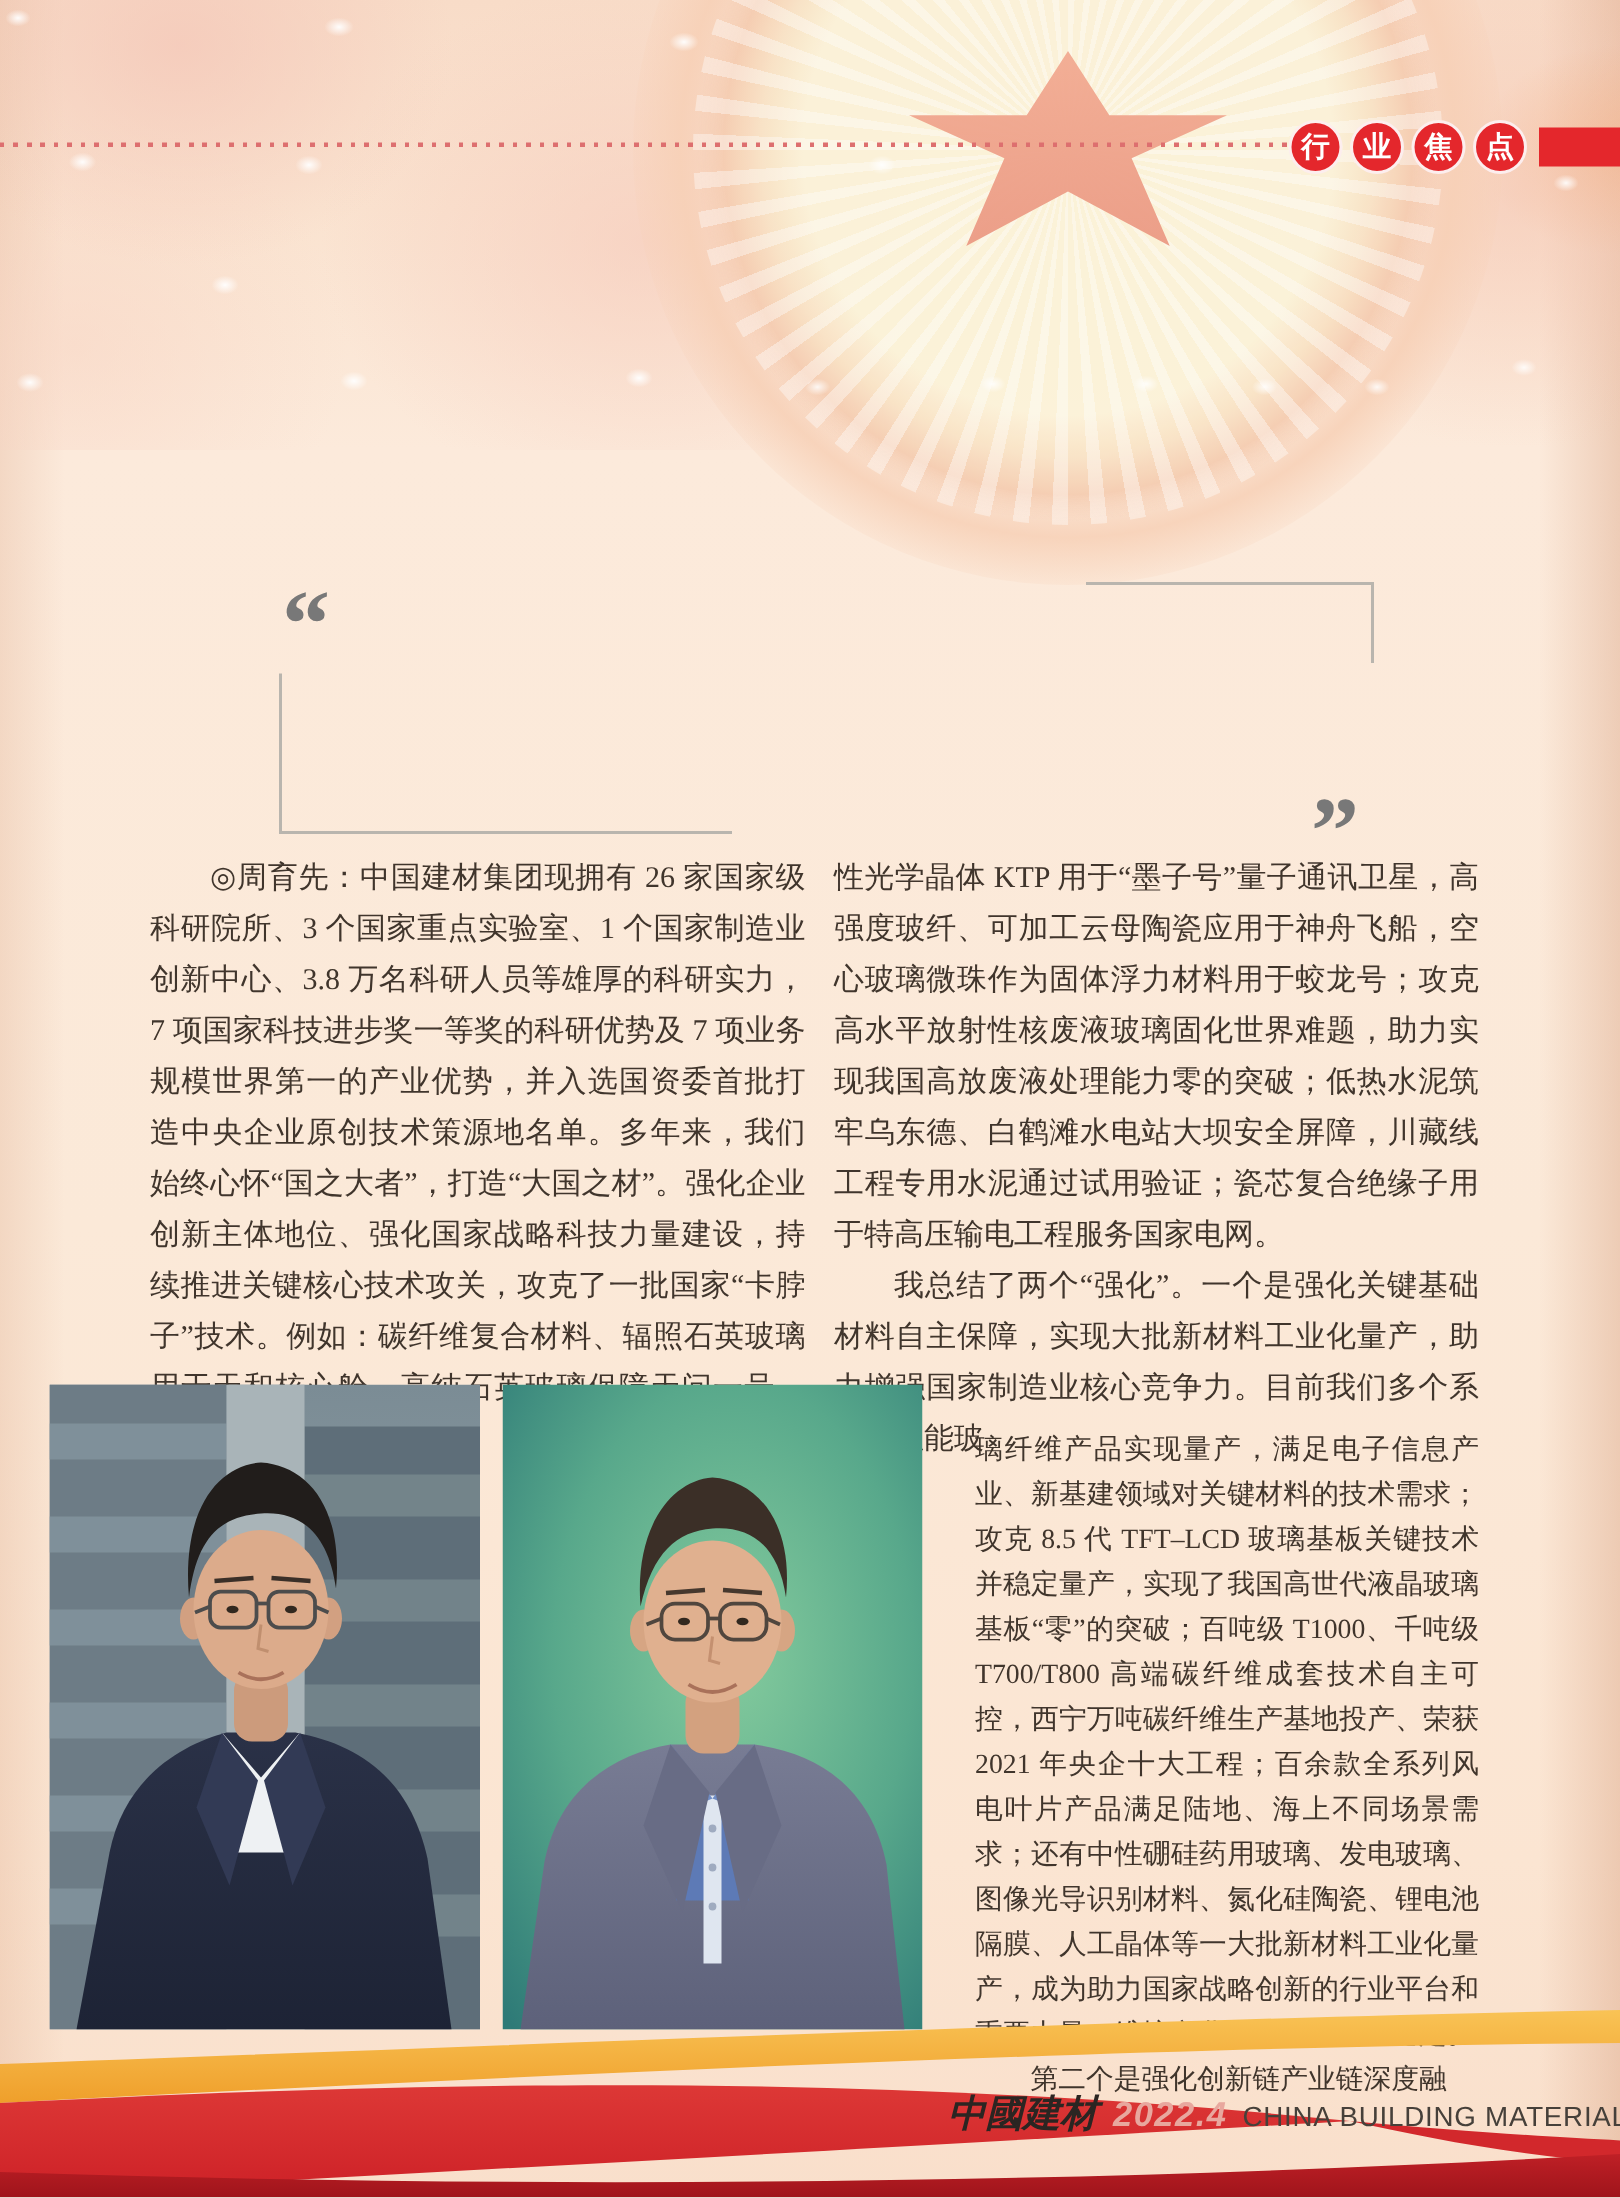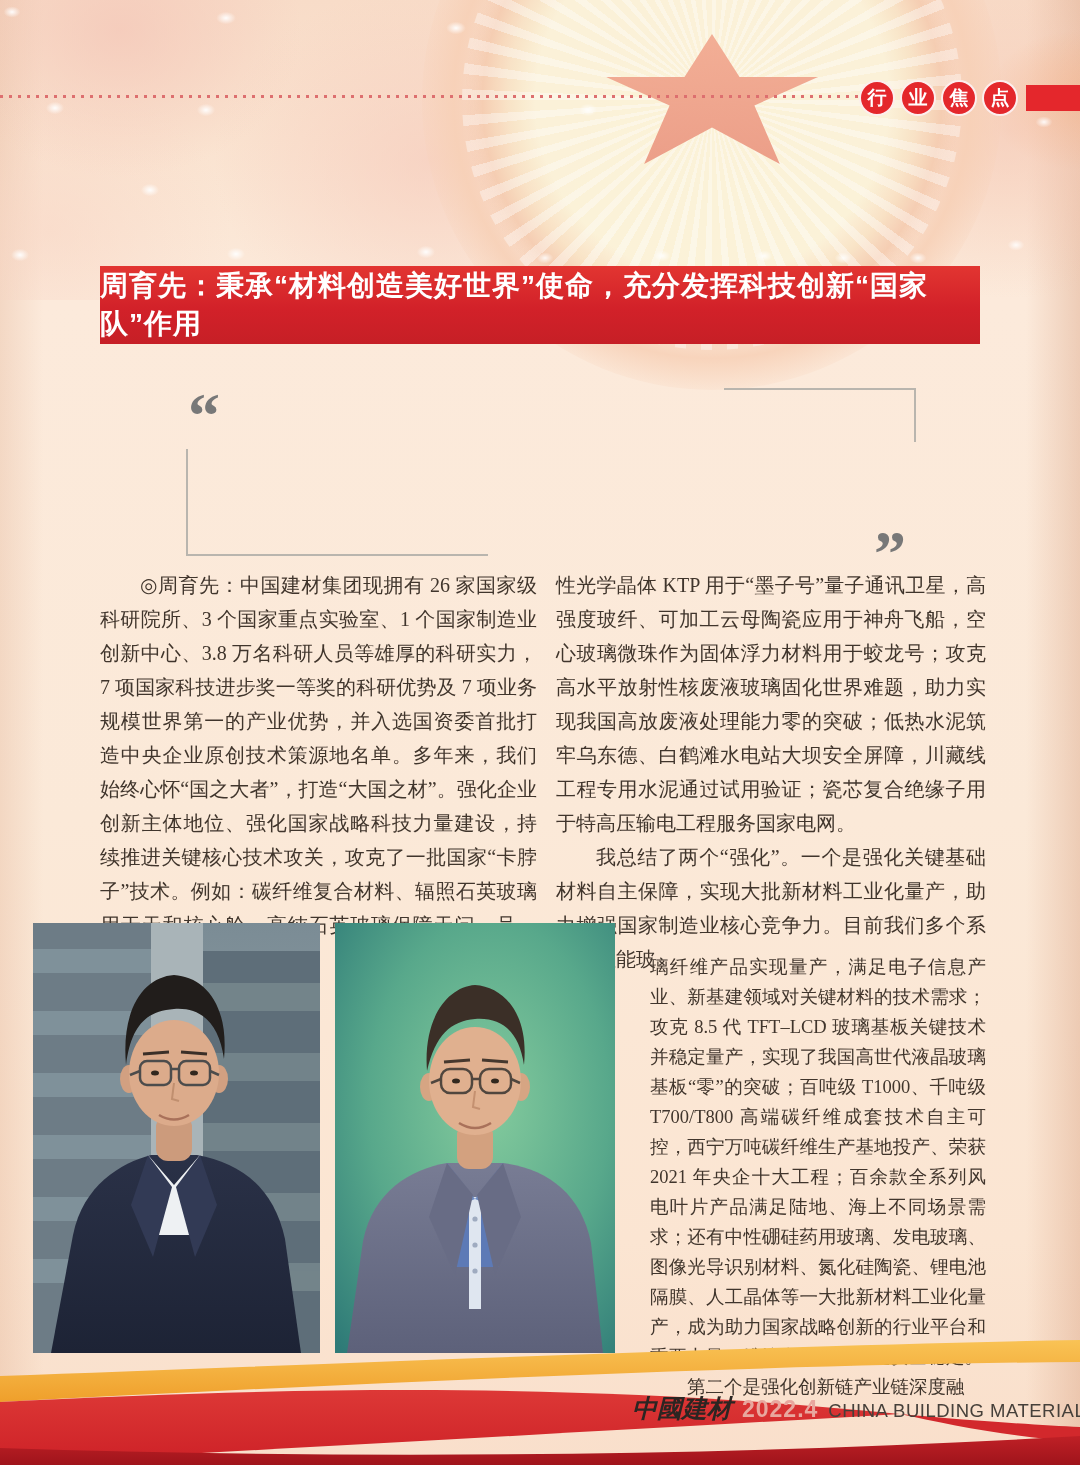--- a/index.html
+++ b/index.html
@@ -80,21 +80,21 @@
   .col-right-narrow p.indent{text-indent:2em;}
   
   .photo{position:absolute;top:923px;height:430px;}
   .photo.left{left:33px;width:287px;}
   .photo.right{left:335px;width:280px;}
   .photo svg{display:block;width:100%;height:100%;}
   
   .footer-bands{position:absolute;left:0;top:1330px;width:1080px;height:135px;}
   .footer-row{position:absolute;left:632px;top:1392px;width:392px;display:flex;align-items:baseline;gap:10px;white-space:nowrap;}
   .f-logo{font-family:Liberation Sans, sans-serif;font-weight:bold;font-style:italic;font-size:25px;color:#2b2522;}
-  .f-issue{font-weight:bold;font-size:23px;color:#e8a79e;letter-spacing:1px;}
+  .f-issue{font-weight:bold;font-style:italic;font-size:23px;color:#e8a79e;letter-spacing:1px;}
   .f-mag{font-size:18.5px;color:#46403a;letter-spacing:.5px;}
 </style>
 </head>
 <body>
 
 <div class="page">
 
   <div class="edge-shade"></div>
 
   <div class="header-deco">
@@ -116,23 +116,20 @@
       </span>
     <span class="badge-circle">
         <span>焦</span>
       </span>
     <span class="badge-circle">
         <span>点</span>
       </span>
     <span class="badge-bar"></span>
   </div>
 
-  <div class="title-banner">
-    <span>周育先：秉承“材料创造美好世界”使命，充分发挥科技创新“国家队”作用</span>
-  </div>
 
   <div class="quote-block">
     <div class="corner-tr"></div>
     <div class="corner-bl"></div>
     <div class="qmark open">“</div>
     <div class="qmark close">”</div>
   </div>
 
   <div class="col-left body-text">
     <p>◎周育先：中国建材集团现拥有 26 家国家级科研院所、3 个国家重点实验室、1 个国家制造业创新中心、3.8 万名科研人员等雄厚的科研实力，7 项国家科技进步奖一等奖的科研优势及 7 项业务规模世界第一的产业优势，并入选国资委首批打造中央企业原创技术策源地名单。多年来，我们始终心怀“国之大者”，打造“大国之材”。强化企业创新主体地位、强化国家战略科技力量建设，持续推进关键核心技术攻关，攻克了一批国家“卡脖子”技术。例如：碳纤维复合材料、辐照石英玻璃用于天和核心舱、高纯石英玻璃保障天问一号，非线</p>

